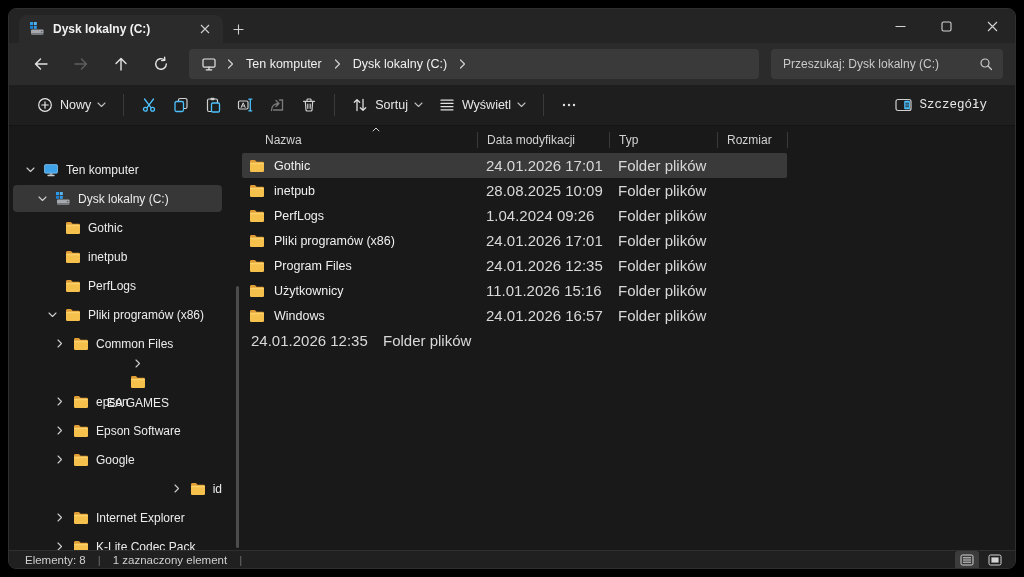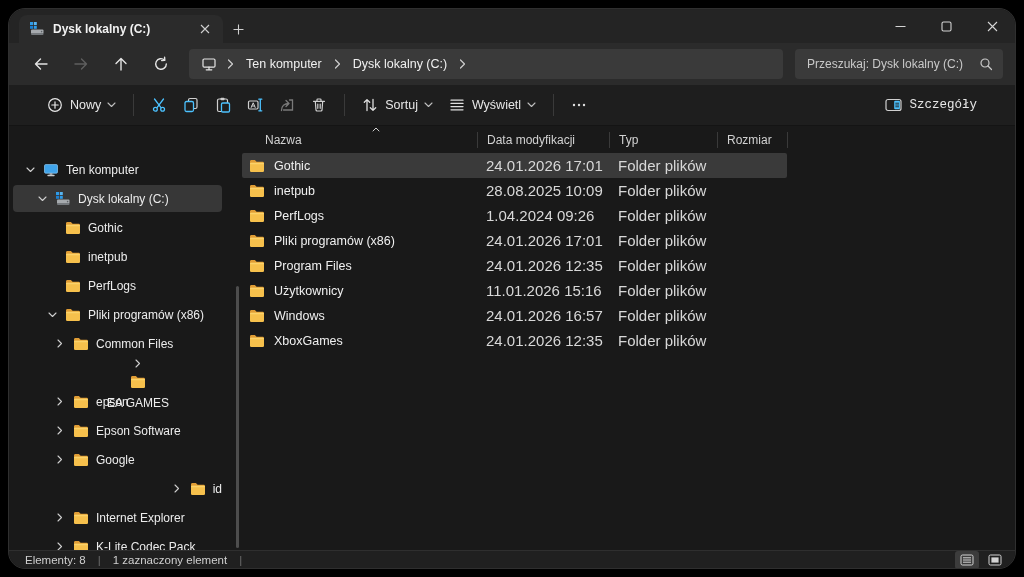--- a/index.html
+++ b/index.html
@@ -1,19 +1,19 @@
 <!DOCTYPE html>
 <html><head>
 <meta charset="utf-8">
 <style>
   * { box-sizing: border-box; margin: 0; padding: 0; }
   html,body { width:1024px; height:577px; background:#000; overflow:hidden;
     font-family:"Liberation Sans", sans-serif; }
   .window { position:absolute; left:8px; top:8px; width:1008px; height:561px;
-    background:#191919; border-radius:17px; overflow:hidden; display:flex;
+    background:#191919; border-radius:8px; overflow:hidden; display:flex;
     flex-direction:column; border:1px solid #2f2f2f; }
 
   
   .titlebar { height:34px; background:#242424; display:flex; align-items:flex-end; flex:none; }
   .tab { height:28px; width:204px; margin-left:10px; background:#2b2b2b;
     border-radius:8px 8px 0 0; display:flex; align-items:center; padding:0 8px 0 10px; gap:8px; }
   .tab-title { font-size:12px; font-weight:bold; color:#f2f2f2; flex:1; white-space:nowrap;
     overflow:hidden; }
   .tab-close { width:20px; height:20px; display:flex; align-items:center; justify-content:center;
     border-radius:4px; color:#cfcfcf; }
@@ -26,29 +26,29 @@
   
   .addressbar { height:42px; background:#2b2b2b; display:flex; align-items:center;
     padding:0 12px; flex:none; }
   .navbtn { width:40px; height:32px; display:flex; align-items:center; justify-content:center;
     border-radius:4px; color:#e4e4e4; flex:none; }
   .navbtn.disabled { color:#5f5f5f; }
   .breadcrumb { height:30px; flex:1; background:#3a3a3a; border-radius:4px; margin:0 12px 0 8px;
     display:flex; align-items:center; padding:0 12px; gap:10px; }
   .bc-item { font-size:12.5px; color:#f0f0f0; white-space:nowrap; padding:3px 2px; }
   .bc-chev { display:flex; align-items:center; color:#cfcfcf; }
-  .searchbox { width:208px; height:30px; background:#3a3a3a; border-radius:4px;
+  .searchbox { width:232px; height:30px; background:#3a3a3a; border-radius:4px;
     display:flex; align-items:center; padding:0 10px 0 12px; flex:none; }
   .searchbox input { flex:1; background:transparent; border:none; outline:none;
     font-family:"Liberation Sans", sans-serif; font-size:12px; color:#c9c9c9; min-width:0; }
   .searchbox input::placeholder { color:#c9c9c9; opacity:1; }
 
   
   .toolbar { height:41px; background:#1e1e1e; display:flex; align-items:center;
-    padding:0 30px; flex:none; border-bottom:1px solid #141414;justify-content:space-between; }
+    padding:0 20px; flex:none; border-bottom:1px solid #141414;justify-content:space-between; }
   .tbtn { display:flex; align-items:center; gap:7px; padding:6px 8px; border-radius:4px;
     color:#e8e8e8; font-size:12.5px; white-space:nowrap; }
   .tbtn .chev { display:flex; color:#bdbdbd; margin-left:-1px; }
   .tsep { width:1px; height:22px; background:#3a3a3a; margin:0 9px; flex:none; }
   .tb-right { margin-left:auto;font-family:Liberation Mono, monospace; }
 
   
   .main { flex:1; display:flex; overflow:hidden; position:relative; background:#191919; }
   .sidebar { width:233px; flex:none; position:relative; padding-top:30px; overflow:hidden; }
   .tree-item { height:27px; margin:0 20px 2px 4px; border-radius:4px; display:flex;
@@ -632,30 +632,20 @@
                   <rect x="1" y="3.8" width="14" height="1.4" rx="0.7" fill="#FBD26A"></rect>
                 </svg>
               </span>
       <span>Windows</span>
     </div>
     <div class="fcell w-mod">24.01.2026 16:57</div>
     <div class="fcell w-type">Folder plików</div>
     <div class="fcell w-size"></div>
   </div>
           <div class="frow">
-    <div class="fcell name w-name">
-      <span class="ficon">
-                <svg width="16" height="14" viewBox="0 0 16 14">
-                  <path d="M1 2.4 C1 1.6 1.6 1 2.4 1 H5.9 L7.6 2.7 H13.6 C14.4 2.7 15 3.3 15 4.1 V5 H1 Z" fill="#DF9C35"></path>
-                  <rect x="1" y="3.8" width="14" height="9.2" rx="1.3" fill="#F6C04C"></rect>
-                  <rect x="1" y="3.8" width="14" height="1.4" rx="0.7" fill="#FBD26A"></rect>
-                </svg>
-              </span>
-      <span>XboxGames</span>
-    </div>
     <div class="fcell w-mod">24.01.2026 12:35</div>
     <div class="fcell w-type">Folder plików</div>
     <div class="fcell w-size"></div>
   </div>
         </div>
     </div>
   </div>
 
   <div class="statusbar">
     <span>Elementy: 8</span>

